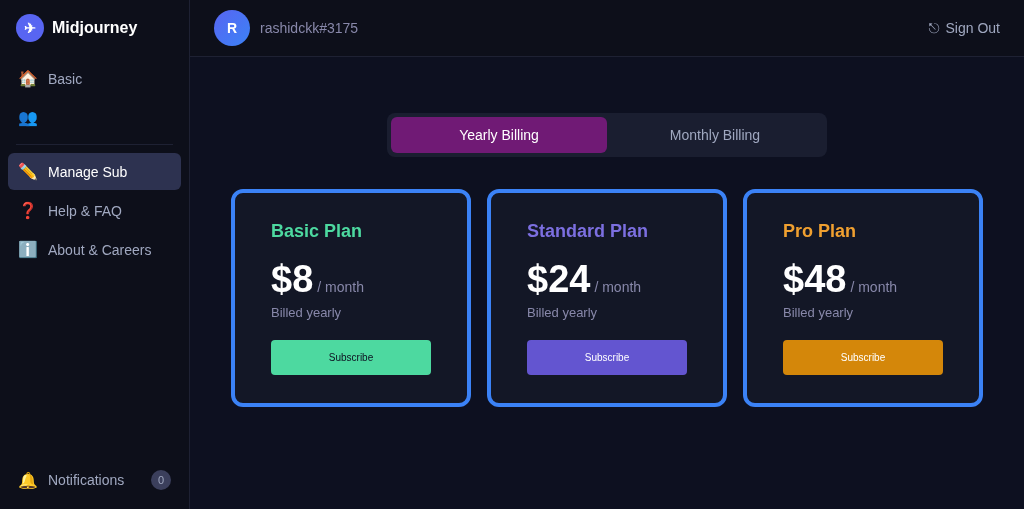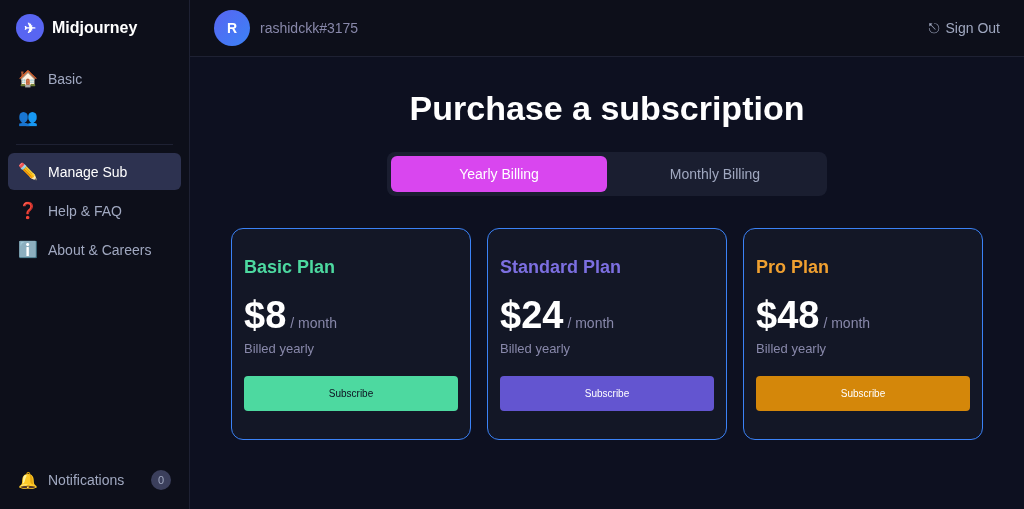--- a/index.html
+++ b/index.html
@@ -196,37 +196,37 @@
       padding: 10px 20px;
       text-align: center;
       border-radius: 6px;
       cursor: pointer;
       font-size: 14px;
       font-weight: 500;
       color: #a0a8c0;
       transition: background 0.15s;
     }
     .billing-option.selected {
-      background: #d946ef;
+      background: #701a75;
       color: #fff;
     }
 
     
     .plans-grid {
       display: flex;
       gap: 16px;
       justify-content: center;
     }
     .plan-card {
       background: #131726;
       border-radius: 12px;
-      padding: 28px 12px;
+      padding: 28px 36px;
       width: 240px;
       min-width: 200px;
-      border: 1px solid #3b82f6;
+      border: 4px solid #3b82f6;
     }
     .plan-name {
       font-size: 18px;
       font-weight: 700;
       margin-bottom: 16px;
     }
     .plan-name.basic { color: #4dd9a0; }
     .plan-name.standard { color: #7c6fe0; }
     .plan-name.pro { color: #f0a030; }
 
@@ -319,21 +319,20 @@
       </div>
     </div>
     <div class="header-signout">
       <span>⎋</span>
       <span>Sign Out</span>
     </div>
   </header>
 
   <div class="content">
     <div class="page-header">
-      <h1 class="page-title">Purchase a subscription</h1>
     </div>
 
     <div class="billing-toggle">
       <div class="billing-toggle-inner">
         <div class="billing-option selected">
           <span>Yearly Billing</span>
         </div>
         <div class="billing-option">
           <span>Monthly Billing</span>
         </div>

